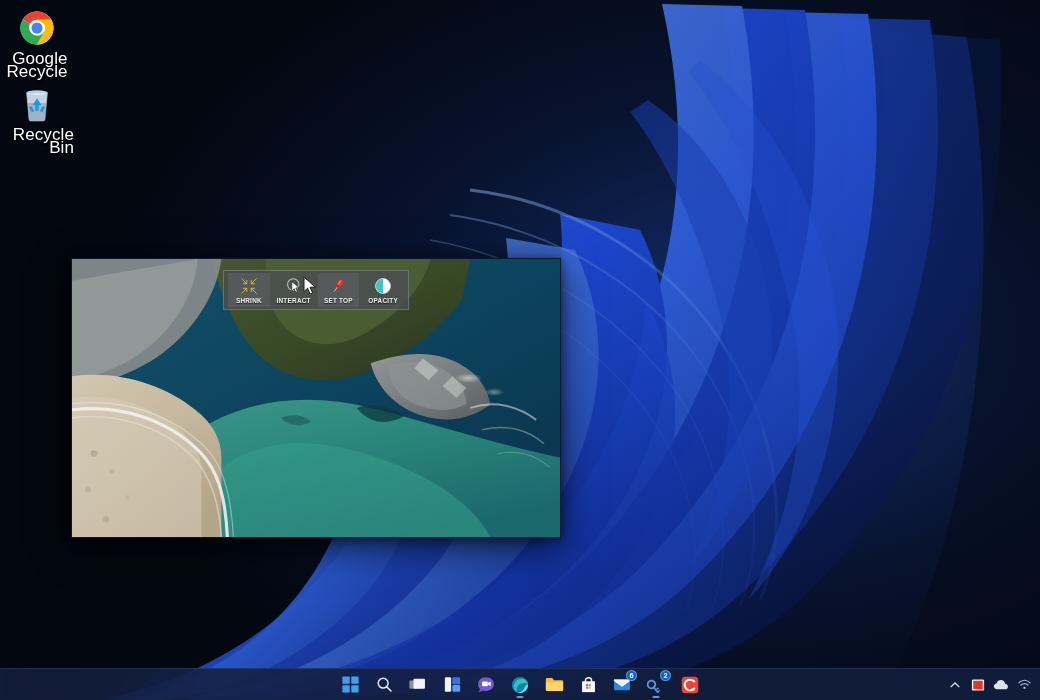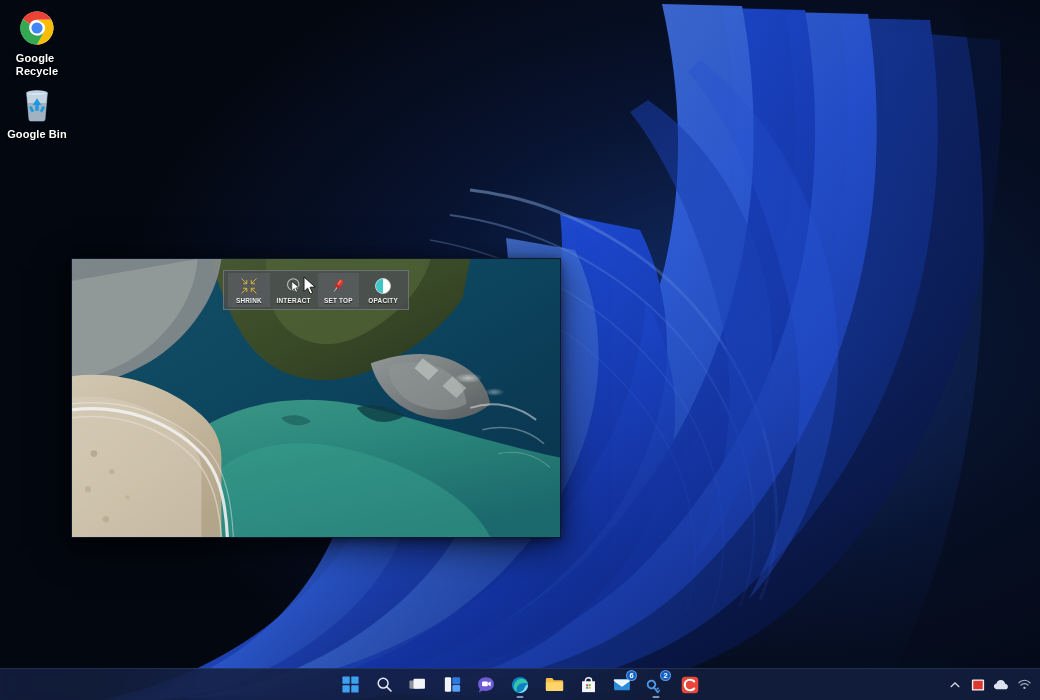--- a/index.html
+++ b/index.html
@@ -36,28 +36,27 @@
     display:flex; flex-direction:column;
     align-items:center;
     gap:4px;
     cursor:default;
   }
   .desk-icon .glyph {
     width:40px; height:40px;
     display:flex; align-items:center; justify-content:center;
   }
   .desk-icon .label {
-    font-size:11px;
+    font-size:17px;
     line-height:13px;
     color:#ffffff;
-    text-align:left;
+    text-align:right;
     text-shadow:0 1px 2px rgba(0,0,0,.85), 0 0 3px rgba(0,0,0,.7);
     letter-spacing:.1px;
     word-break:break-word;
-    font-weight:bold;
   }
   #icon-chrome { left:0px;  top:8px; }
   #icon-recycle{ left:0px;  top:84px; }
 
   
   #video-window {
     position:absolute;
     left:71px; top:258px;
     width:490px; height:280px;
     box-shadow:0 10px 34px rgba(0,0,0,.62), 0 2px 10px rgba(0,0,0,.5);
@@ -305,21 +304,21 @@
       <svg width="34" height="36" viewBox="0 0 34 38">
         <path d="M6 7 L28 7 L25.5 35 C25.4 36.3 24.4 37 23.2 37 L10.8 37 C9.6 37 8.6 36.3 8.5 35 Z" fill="#cfe3f2" opacity=".78"></path>
         <path d="M6 7 L28 7 L27 18 L7 18 Z" fill="#e3f0fb" opacity=".55"></path>
         <ellipse cx="17" cy="7" rx="11" ry="2.6" fill="#dceaf7" opacity=".9"></ellipse>
         <path d="M17 13 L21.6 20 L18.8 20 L18.8 26 L15.2 26 L15.2 20 L12.4 20 Z" fill="#1a9ae0" transform="rotate(0 17 20)"></path>
         <path d="M11.5 28 L8.5 22.4 L11 21 L14 26.4 Z" fill="#1a9ae0"></path>
         <path d="M22.5 28 L25.5 22.4 L23 21 L20 26.4 Z" fill="#1a9ae0"></path>
         <path d="M6 7 L28 7 L25.5 35 C25.4 36.3 24.4 37 23.2 37 L10.8 37 C9.6 37 8.6 36.3 8.5 35 Z" fill="none" stroke="#9cc3e0" stroke-width=".8" opacity=".7"></path>
       </svg>
     </div>
-    <div class="label">Google Bin</div>
+    <div class="label">Recycle Bin</div>
   </div>
 
   <div id="video-window">
 
     <div id="video-canvas">
       <svg viewBox="0 0 490 280" preserveAspectRatio="none">
         <defs>
           <linearGradient id="seaDeep" x1="0%" y1="0%" x2="100%" y2="100%">
             <stop offset="0%" stop-color="#14566e"></stop>
             <stop offset="45%" stop-color="#0e4964"></stop>

